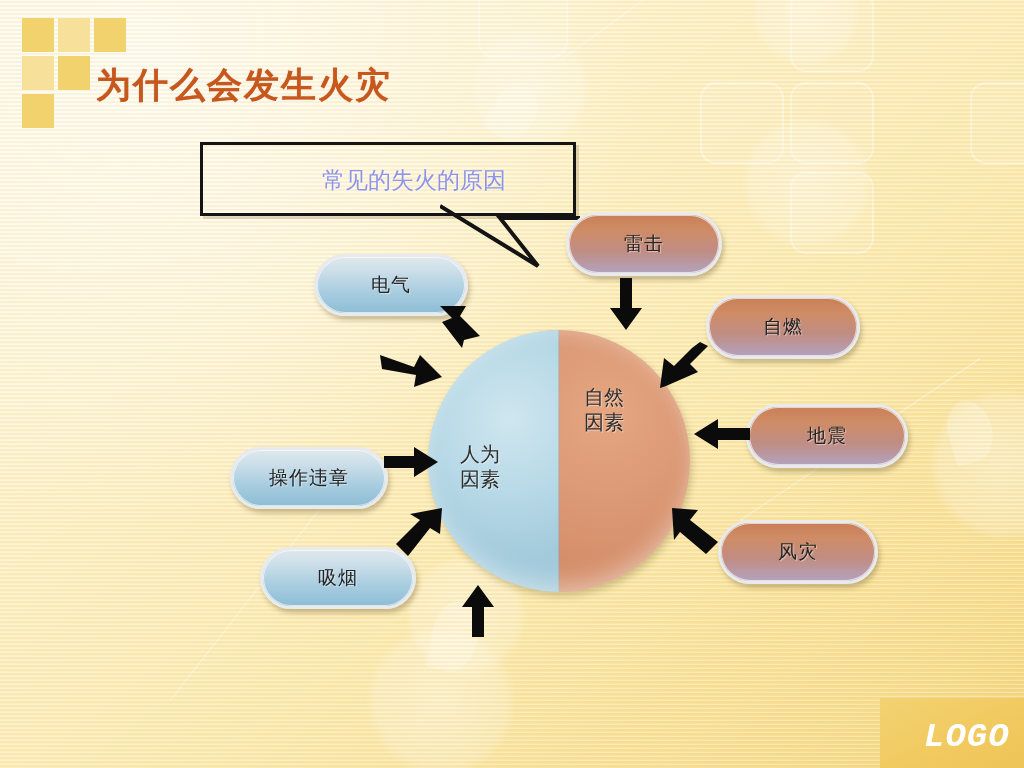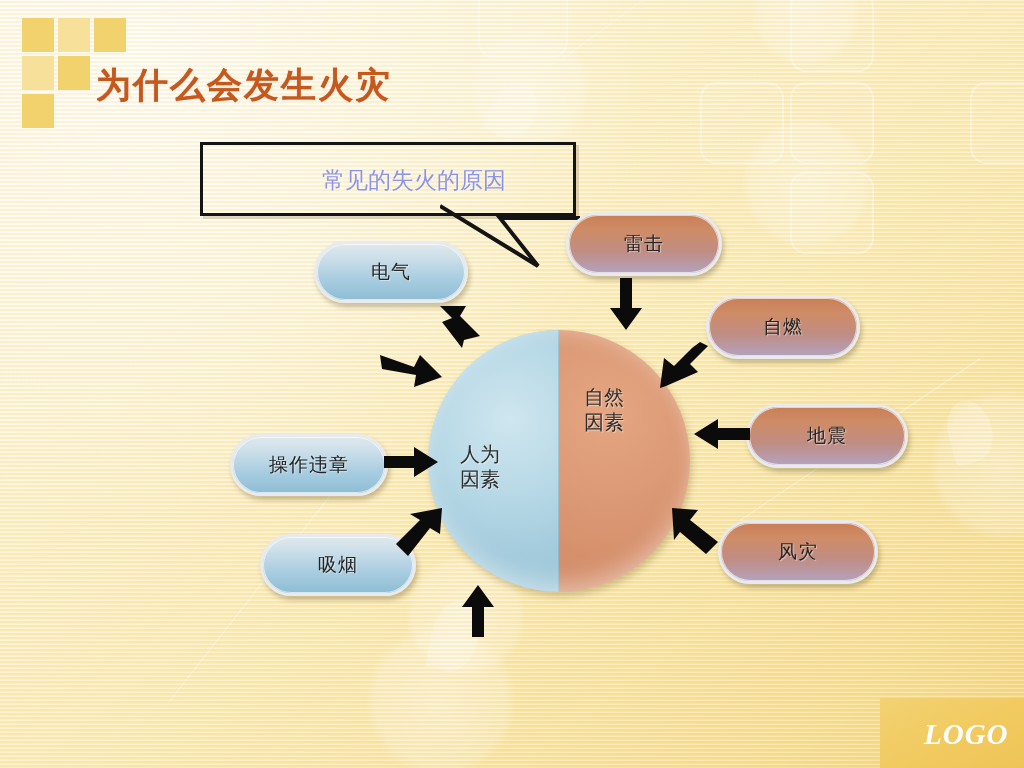--- a/index.html
+++ b/index.html
@@ -187,20 +187,21 @@
     border: 3px solid #e8eaec;
     box-shadow:
       2px 4px 5px rgba(110,90,45,0.35),
       inset 0 0 0 1px rgba(255,255,255,0.65);
     text-shadow: 1px 1px 1px rgba(255,255,255,0.5);
     font-family: "Liberation Serif", "DejaVu Serif", serif;
     white-space: nowrap;
   }
   .pill.blue {
     background: linear-gradient(to bottom, #dfe8ec 0%, #cfe0ea 22%, #a9cde0 62%, #8dbdd4 100%);
+    margin-top: 13px;
   }
   .pill.orange {
     background: linear-gradient(to bottom, #c97f57 0%, #cf8c66 26%, #c08d83 62%, #b3a2be 100%);
   }
 
   
   .arrow { position: absolute; pointer-events: none; }
 
   
   #logo-band {
@@ -208,26 +209,26 @@
     left: 880px;
     top: 698px;
     width: 144px;
     height: 70px;
     background: linear-gradient(to bottom right, #f3d272 0%, #f1ca60 55%, #eec457 100%);
   }
   #logo-text {
     position: absolute;
     left: 924px;
     top: 718px;
-    font-size: 29px;
+    font-size: 34px;
     font-weight: bold;
     font-style: italic;
     color: #ffffff;
     letter-spacing: 1px;
-    font-family: Liberation Serif, serif;
+    font-family: Liberation Mono, monospace;
   }
 </style>
 </head>
 <body>
 
 <div id="slide">
 
   <div id="glow"></div>
 
   <div class="wm-sq" style="left:790px; top:-10px; width:80px; height:78px;"></div>

